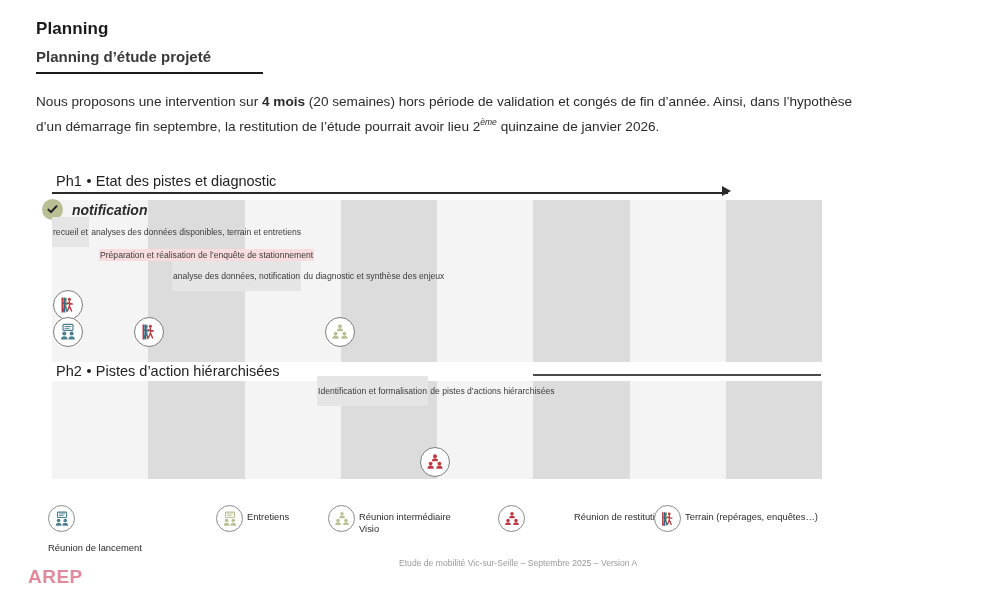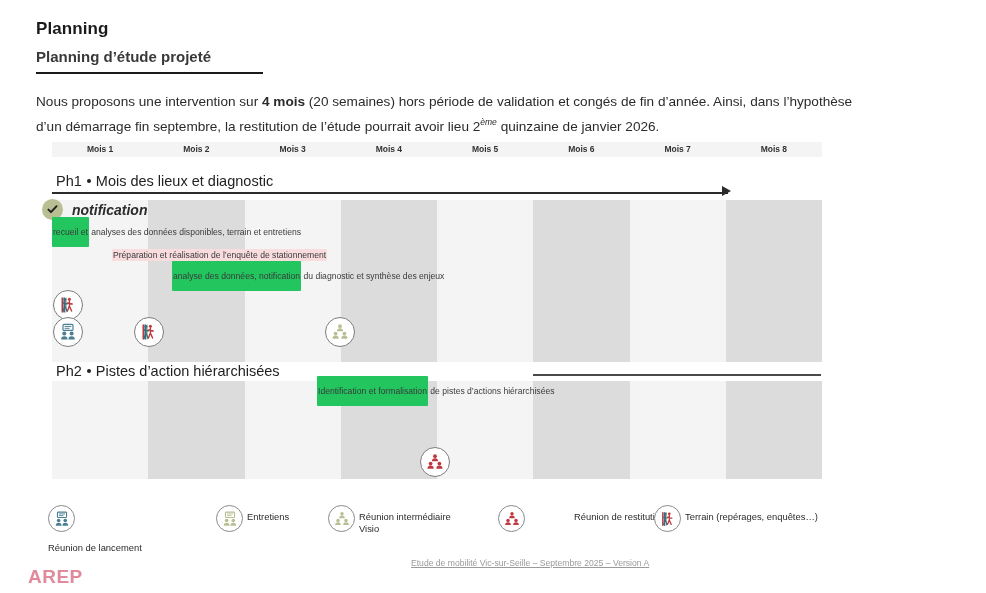--- a/index.html
+++ b/index.html
@@ -87,21 +87,21 @@
   }
   .notif-badge svg{display:block;}
   .notif-text{font-size:14px;font-style:italic;font-weight:bold;color:#2b2b2b;}
 
   
   .task{
     position:absolute;font-size:8.6px;color:#3a3a3a;white-space:nowrap;
     line-height:12px;padding:1px 0;
   }
   .task .hl{
-    background:#22c55e;padding:10px 1px;border-radius:1px;
+    background:#e5e5e5;padding:10px 1px;border-radius:1px;
   }
   .task .hl-soft{
     background:#f9dcdd;padding:1px 1px;border-radius:1px;
   }
 
   
   .tl-icon{
     position:absolute;width:30px;height:30px;border-radius:50%;
     background:#ffffff;border:1.2px solid #7d7d7d;
     display:flex;align-items:center;justify-content:center;
@@ -120,75 +120,63 @@
   }
   .leg-text{font-size:9.4px;color:#2b2b2b;line-height:12px;padding-top:6px;max-width:130px;}
 
   
   .logo{
     position:absolute;left:28px;top:566px;
     font-size:19px;font-weight:bold;color:#e18a9b;letter-spacing:.5px;
     font-family:Liberation Sans, sans-serif;
   }
   .footer-text{
-    position:absolute;left:411px;top:558px;
-    font-size:8.6px;color:#9a9a9a;text-decoration:underline;
+    position:absolute;left:399px;top:558px;
+    font-size:8.6px;color:#9a9a9a;
   }
 </style>
 </head>
 <body>
 
 <div class="slide">
 
   <div class="title">Planning</div>
   <div class="subtitle">Planning d’étude projeté</div>
   <div class="subtitle-rule"></div>
 
   <div class="intro"><span>Nous proposons une intervention sur </span><b>4 mois</b><span> (20 semaines) hors période de validation et congés de fin d’année. Ainsi, dans l’hypothèse d’un démarrage fin septembre, la restitution de l’étude pourrait avoir lieu 2</span><sup>ème</sup><span> quinzaine de janvier 2026.</span></div>
 
-  <div class="gantt">
-    <div class="months">
-      <div class="month-cell">Mois 1</div>
-      <div class="month-cell">Mois 2</div>
-      <div class="month-cell">Mois 3</div>
-      <div class="month-cell">Mois 4</div>
-      <div class="month-cell">Mois 5</div>
-      <div class="month-cell">Mois 6</div>
-      <div class="month-cell">Mois 7</div>
-      <div class="month-cell">Mois 8</div>
-    </div>
-  </div>
 
   <div class="bands ph1-bands" style="position:absolute;left:52px;">
     <div class="band light"></div>
     <div class="band dark"></div>
     <div class="band light"></div>
     <div class="band dark"></div>
     <div class="band light"></div>
     <div class="band dark"></div>
     <div class="band light"></div>
     <div class="band dark"></div>
   </div>
 
-  <div class="phase-label ph1-label"><span>Ph1</span><span class="dot"></span><span>Mois des lieux et diagnostic</span></div>
+  <div class="phase-label ph1-label"><span>Ph1</span><span class="dot"></span><span>Etat des pistes et diagnostic</span></div>
   <div class="ph1-rule"></div>
   <div class="ph1-arrow"></div>
 
   <div class="notif">
     <div class="notif-badge">
       <svg width="13" height="13" viewBox="0 0 13 13">
           <path d="M2.4 6.6 L5.0 9.2 L10.6 3.2" fill="none" stroke="#1d1d1d" stroke-width="1.9" stroke-linecap="round" stroke-linejoin="round"></path>
         </svg>
     </div>
     <div class="notif-text">notification</div>
   </div>
 
   <div class="task" style="left:52px;top:225px;"><span class="hl">recueil et</span><span> analyses des données disponibles, terrain et entretiens</span></div>
 
-  <div class="task" style="left:112px;top:248px;"><span class="hl-soft">Préparation et réalisation de l’enquête de stationnement</span><span></span></div>
+  <div class="task" style="left:99px;top:248px;"><span class="hl-soft">Préparation et réalisation de l’enquête de stationnement</span><span></span></div>
 
   <div class="task" style="left:172px;top:269px;"><span class="hl">analyse des données, notification</span><span> du diagnostic et synthèse des enjeux</span></div>
 
   <div class="tl-icon" style="left:53px;top:290px;">
     <svg width="22" height="22" viewBox="0 0 22 22">
       <rect x="4.5" y="3.5" width="1.6" height="15" fill="#c1373f"></rect>
       <rect x="6.4" y="3.5" width="1.6" height="15" fill="#2f6f8f"></rect>
       <rect x="8.3" y="3.5" width="1.6" height="15" fill="#b9bf93"></rect>
       <circle cx="12.4" cy="5.3" r="1.5" fill="#c1373f"></circle>
       <path d="M12.4 7 L12.4 12 L10.4 17 M12.4 12 L14.6 17 M10.3 9 L15.2 10" stroke="#c1373f" stroke-width="1.4" fill="none" stroke-linecap="round"></path>

